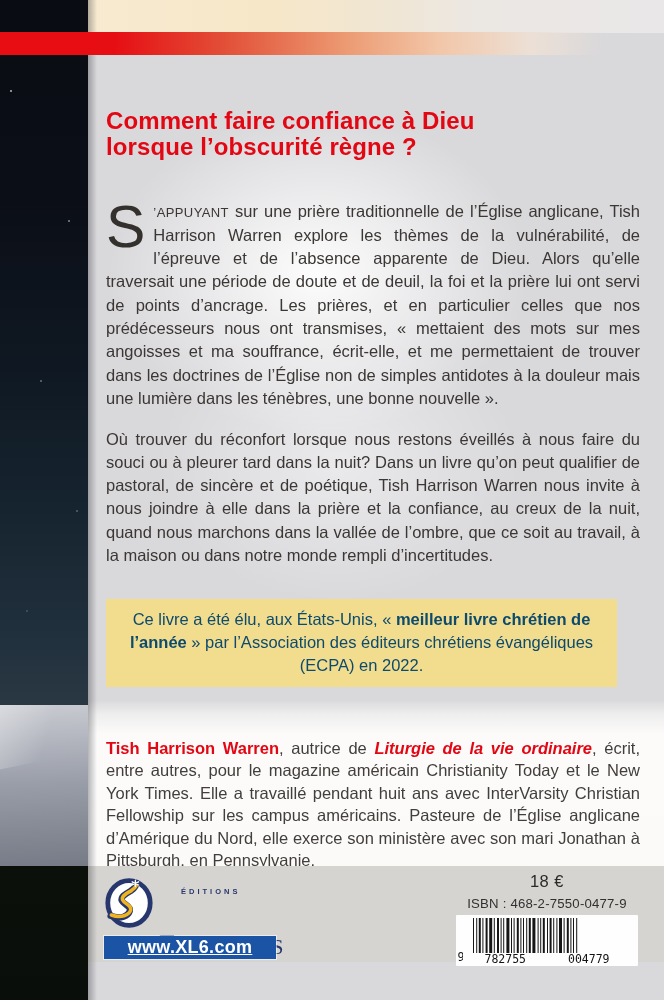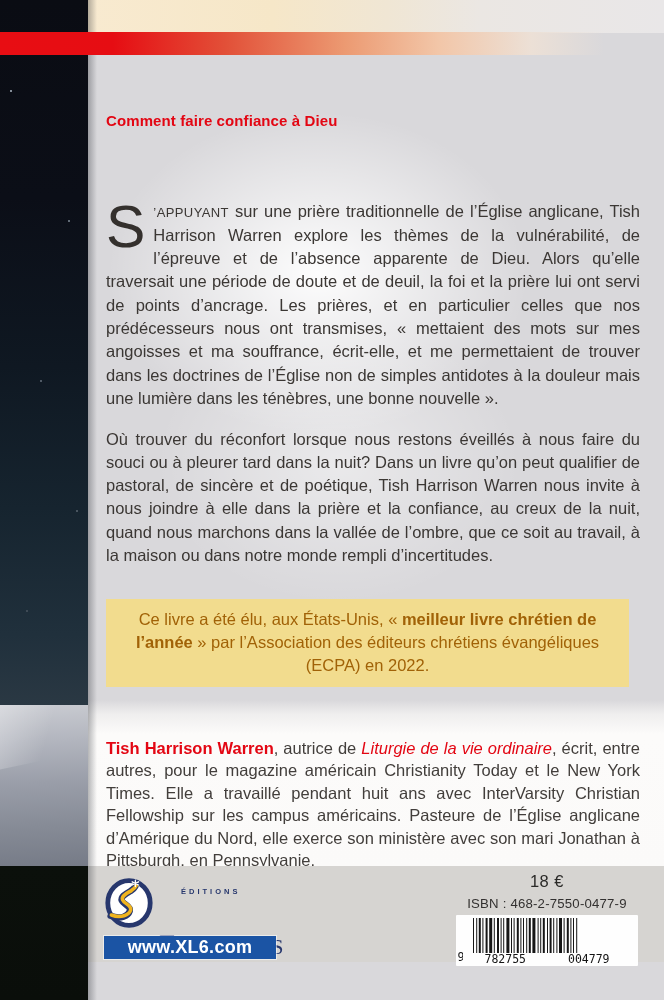--- a/index.html
+++ b/index.html
@@ -64,53 +64,53 @@
     position:absolute;left:0;top:866px;right:0;height:96px;
     background:var(--bottom-gray);
   }
   
   .red-bar{
     position:absolute;left:0;top:32px;width:664px;height:23px;z-index:7;
     background:linear-gradient(90deg,#e80d13 0%,#e60d13 17%,#e25038 34%,#ec9a72 52%,#f2c6a8 66%,#ece0d6 80%,rgba(236,224,214,0) 91%);
   }
   
   .heading{position:absolute;left:18px;top:75px;width:520px;color:var(--red);
-    font-size:15px;font-weight:700;line-height:26px;letter-spacing:.1px;}
+    font-size:24px;font-weight:700;line-height:26px;letter-spacing:.1px;}
   .body-text{color:var(--ink);font-size:16.5px;line-height:23.3px;text-align:justify;}
   .para1{position:absolute;left:18px;top:150px;width:534px;}
   .para2{position:absolute;left:18px;top:378px;width:534px;}
   .sg-dropcap{float:left;font-size:59px;line-height:46px;padding:4px 8px 0 0;color:#34302d;}
   .sg-sc{text-transform:uppercase;font-size:13px;letter-spacing:.4px;}
   .sg-b{font-weight:700;}
   .sg-i{}
   .sg-rb{font-weight:700;color:var(--red);}
-  .sg-rbi{font-weight:400;font-style:italic;color:var(--red);}
+  .sg-rbi{font-weight:700;font-style:italic;color:var(--red);}
   .award-box{
     position:absolute;left:18px;top:566px;width:479px;
     background:var(--yellow);border-radius:0;
-    padding:9px 22px 10px;text-align:center;
-    color:#a16207;font-size:16.5px;line-height:23px;
+    padding:9px 16px 10px;text-align:center;
+    color:#0c4a6e;font-size:16.5px;line-height:23px;
   }
   .bio{position:absolute;left:18px;top:20px;width:534px;color:#423e3b;
     font-size:16.5px;line-height:22.6px;text-align:justify;}
   
   .brand{position:absolute;left:17px;top:12px;display:flex;align-items:flex-start;}
   .logo-oval{width:48px;height:50px;flex:0 0 auto;}
   .brand-text{margin-left:6px;position:relative;padding-top:9px;}
   .editions{display:block;margin-left:22px;color:var(--navy);
     font-size:7.5px;font-weight:700;letter-spacing:3px;}
   .exc-name{display:block;color:var(--navy);font-family:"Liberation Serif","DejaVu Serif",serif;
     font-size:22px;letter-spacing:2.5px;line-height:24px;font-weight:400;margin-top:36px;}
   .exc-name::first-letter{font-size:29px;}
   .xl6-bar{
     position:absolute;left:16px;top:70px;width:172px;height:23px;
     background:var(--bar-blue);display:flex;align-items:center;justify-content:center;
     box-shadow:0 0 0 1px rgba(255,255,255,.55);
   }
-  .xl6-bar span{color:#fff;font-weight:700;font-size:18px;letter-spacing:.3px;}
+  .xl6-bar span{color:#fff;font-weight:700;font-size:18px;letter-spacing:.3px;text-decoration:underline;}
   
   .sales-col{position:absolute;left:364px;top:6px;width:190px;text-align:center;color:#2b2a28;}
   .price{font-size:16.5px;letter-spacing:.5px;}
   .isbn{font-size:13.2px;margin-top:5px;letter-spacing:.2px;color:#333130;}
   .barcode{position:relative;display:inline-block;margin-top:4px;background:#fefefe;
     padding:3px 7px 1px;border-radius:1px;}
   .barcode svg{display:block;}
   .barcode-digits{position:relative;display:flex;justify-content:space-between;
     font-family:"DejaVu Sans Mono","Liberation Mono",monospace;
     font-size:11.5px;line-height:12px;color:#141414;margin-top:-11px;}
@@ -132,20 +132,21 @@
       
     </div>
   </div>
 
   <div class="panel">
     <div class="panel-cream"></div>
 
     <div class="panel-main">
       <div class="heading">
         <div>Comment faire confiance à Dieu</div>
+        <div>lorsque l’obscurité règne ?</div>
       </div>
 
       <p class="body-text para1"><span class="sg-dropcap">S</span><span class="sg-sc">’appuyant</span><span class="sg-n"> sur une prière traditionnelle de l’Église anglicane, Tish Harrison Warren explore les thèmes de la vulnérabilité, de l’épreuve et de l’absence apparente de Dieu. Alors qu’elle traversait une période de doute et de deuil, la foi et la prière lui ont servi de points d’ancrage. Les prières, et en particulier celles que nos prédécesseurs nous ont transmises, « mettaient des mots sur mes angoisses et ma souffrance, écrit-elle, et me permettaient de trouver dans les doctrines de l’Église non de simples antidotes à la douleur mais une lumière dans les ténèbres, une bonne nouvelle ».</span></p>
 
       <p class="body-text para2">Où trouver du réconfort lorsque nous restons éveillés à nous faire du souci ou à pleurer tard dans la nuit? Dans un livre qu’on peut qualifier de pastoral, de sincère et de poétique, Tish Harrison Warren nous invite à nous joindre à elle dans la prière et la confiance, au creux de la nuit, quand nous marchons dans la vallée de l’ombre, que ce soit au travail, à la maison ou dans notre monde rempli d’incertitudes.</p>
 
       <div class="award-box"><span class="sg-n">Ce livre a été élu, aux États-Unis, « </span><span class="sg-b">meilleur livre chrétien de l’année</span><span class="sg-n"> » par l’Association des éditeurs chrétiens évangéliques (ECPA) en 2022.</span></div>
     </div>
 
     <div class="panel-bio">

